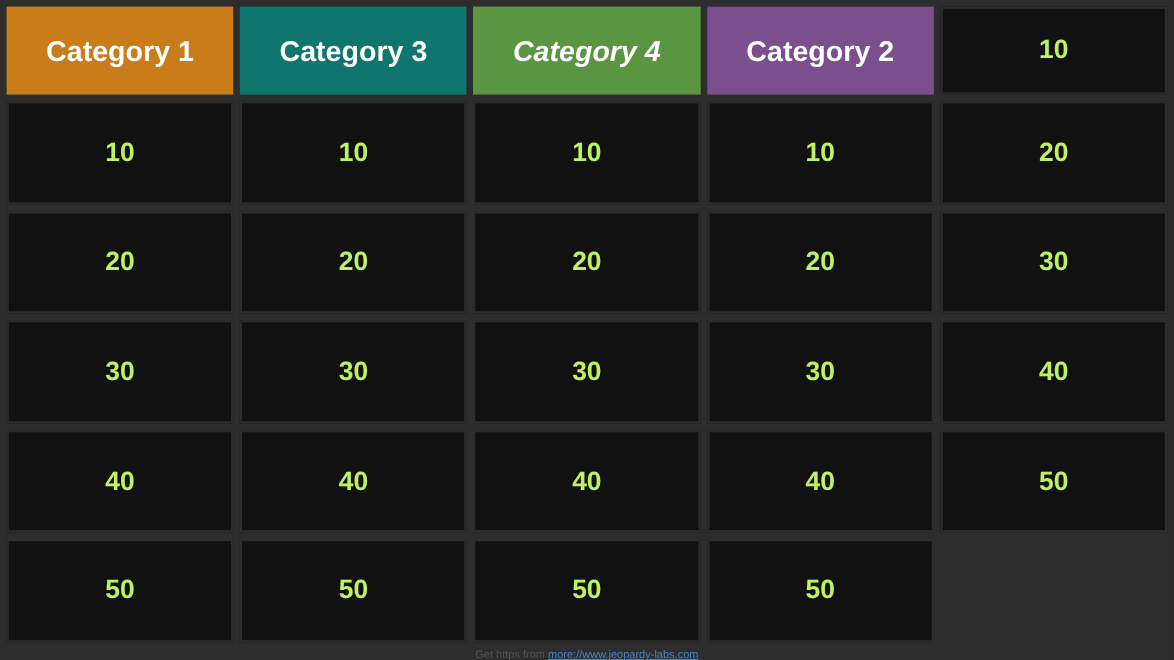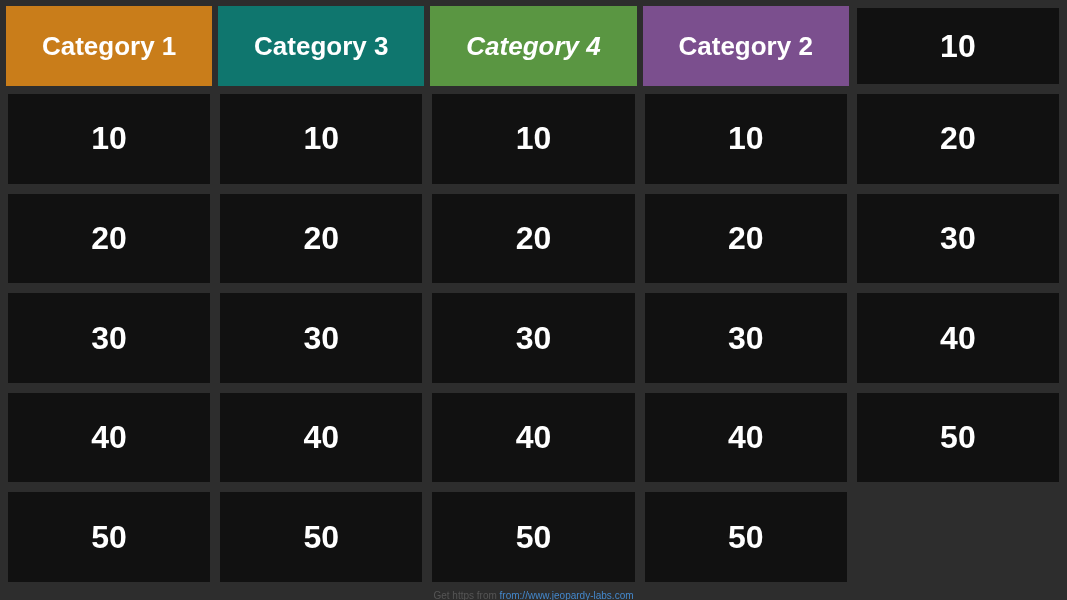--- a/index.html
+++ b/index.html
@@ -43,22 +43,22 @@
     .category-2 { background-color: #a03040; }
     .category-3 { background-color: #0f766e; }
     .category-4 { background-color: #5a9642; font-style: italic; }
     .category-5 { background-color: #7b4f8e; }
 
     .clue-cell {
       background-color: #111111;
       display: flex;
       align-items: center;
       justify-content: center;
-      color: #ffffff;
-      font-size: 32px;
+      color: #bef264;
+      font-size: 24px;
       font-weight: bold;
       text-align: center;
       cursor: pointer;
       min-height: 80px;
       border: 2px solid #2d2d2d;
     }
 
     .footer {
       text-align: center;
       color: #555;
@@ -101,14 +101,14 @@
     <div class="clue-cell">40</div>
     <div class="clue-cell">50</div>
     <div class="clue-cell">50</div>
     <div class="clue-cell">50</div>
     <div class="clue-cell">50</div>
     <div class="clue-cell">50</div>
   </div>
 
 <div class="footer">
   <span>Get https from</span>
-  <a href="#">from://www.jeopardy-labs.com</a>
+  <a href="#">more://www.jeopardy-labs.com</a>
 </div>
 
 </body></html>

